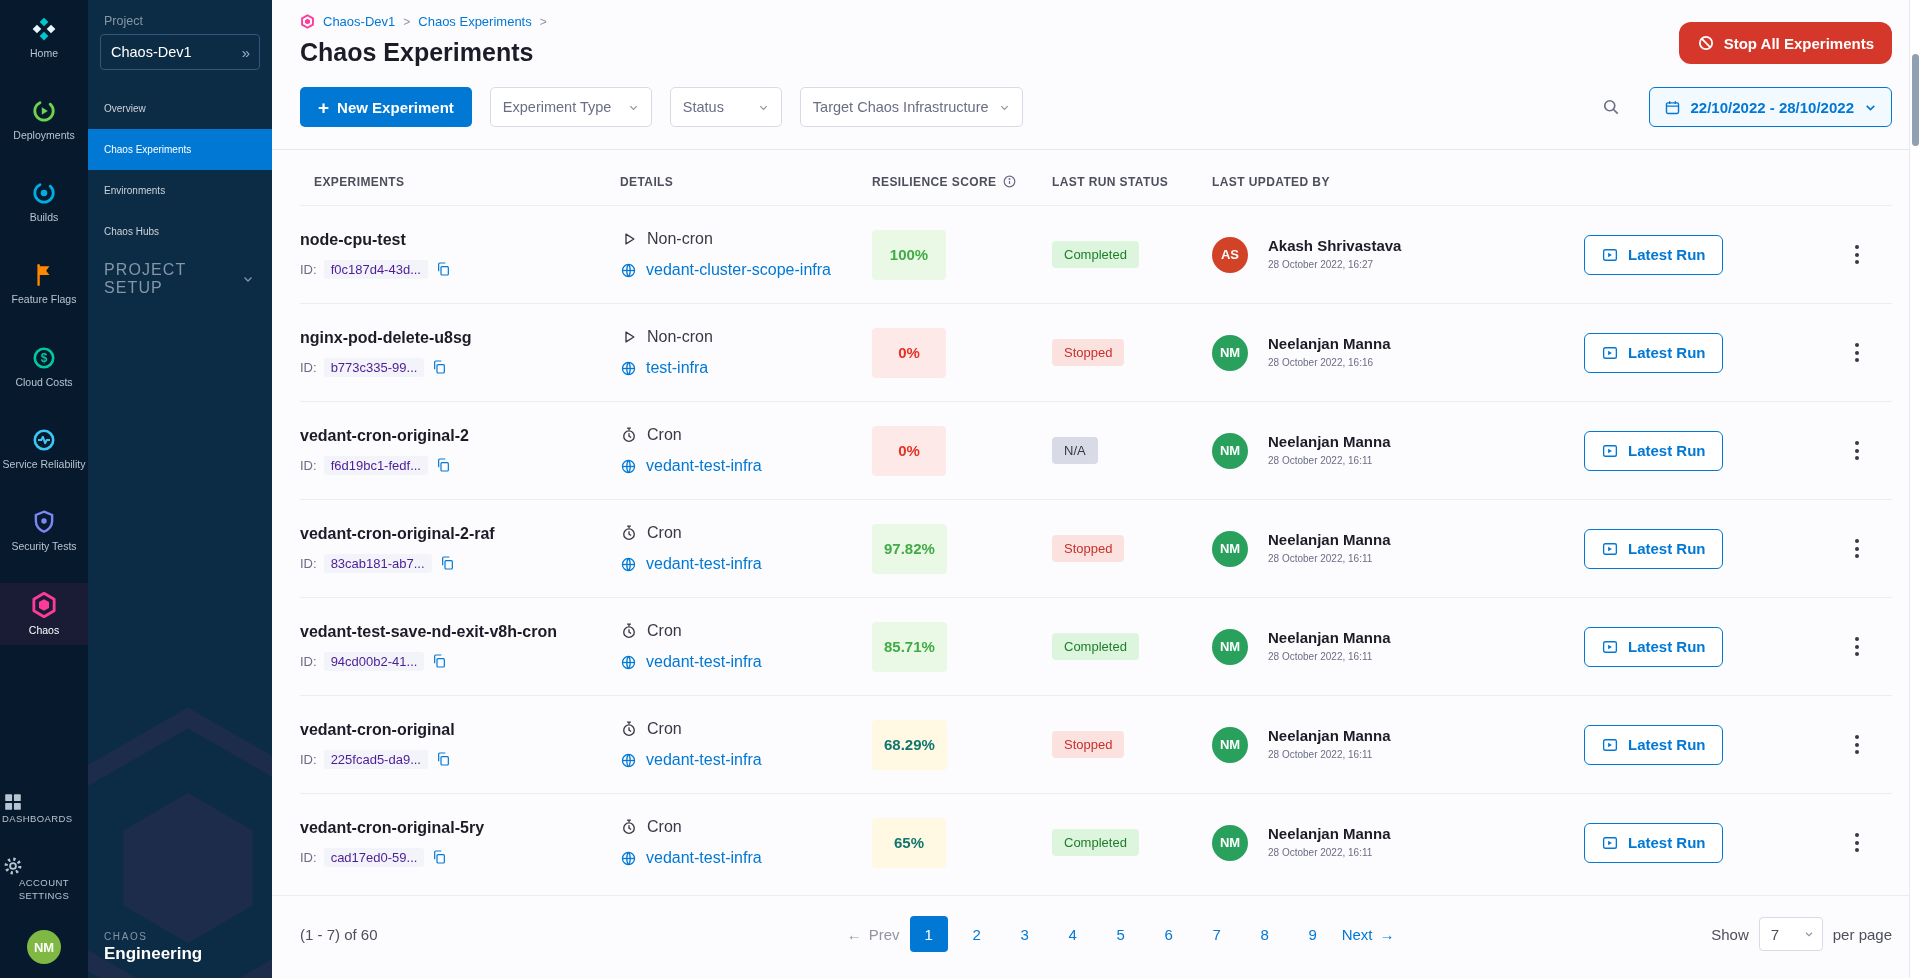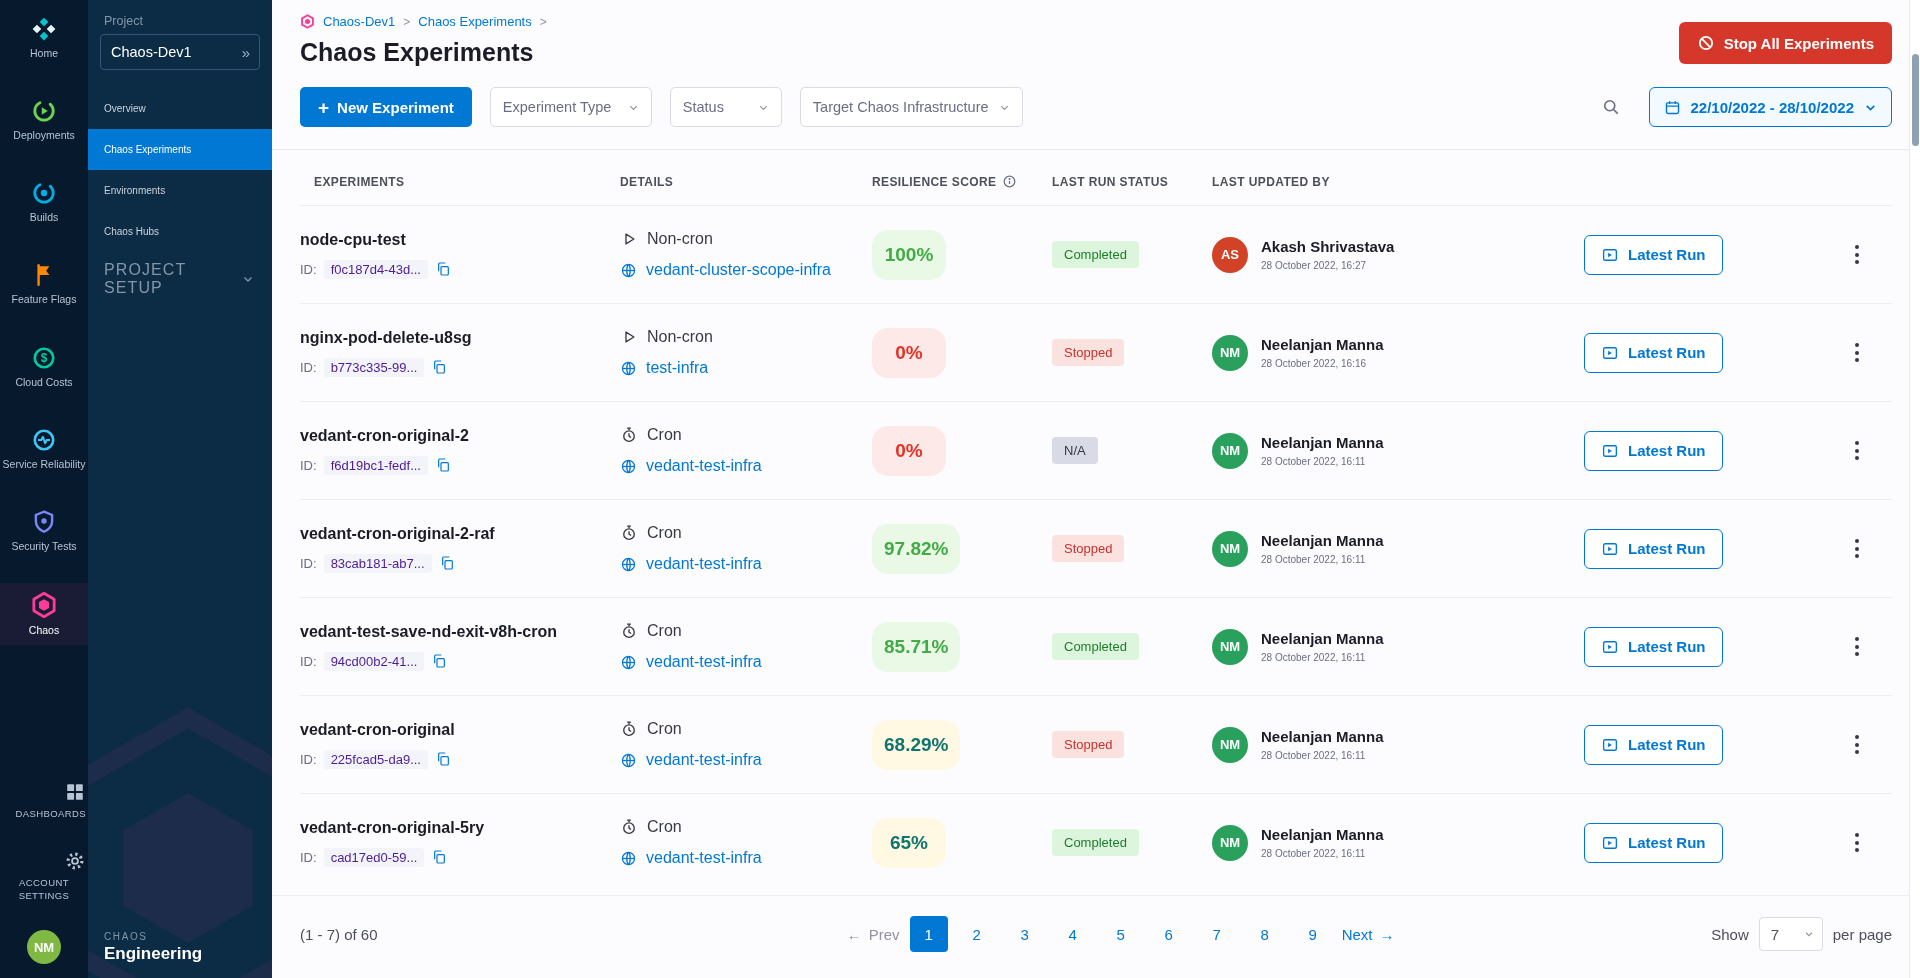--- a/index.html
+++ b/index.html
@@ -8,21 +8,21 @@
   svg { display:block; }
   button { font-family:inherit; }
 
   
   .rail { width:88px; background:#07192d; display:flex; flex-direction:column; align-items:center; padding:8px 0 14px; flex-shrink:0; position:relative; z-index:3; }
   .rail-item { width:100%; display:flex; flex-direction:column; align-items:center; gap:5px; padding:8px 2px; margin-bottom:22px; cursor:pointer; }
   .rail-item .lbl { font-size:10.5px; color:#b7c4d1; text-align:center; line-height:1.25; }
   .rail-item.active { background:rgba(255,59,154,0.08); }
   .rail-item.active .lbl { color:#ffffff; }
   .rail-spacer { flex:1; }
-  .rail-bottom-item { width:100%; display:flex; flex-direction:column; align-items:flex-end; gap:5px; padding:8px 2px; margin-bottom:14px; cursor:pointer; }
+  .rail-bottom-item { width:100%; display:flex; flex-direction:column; align-items:flex-start; padding:8px 2px; margin-bottom:14px; cursor:pointer; }
   .rail-bottom-item .lbl { font-size:9.5px; color:#b7c4d1; letter-spacing:0.4px; text-align:center; line-height:1.3; }
   .avatar-rail { width:34px; height:34px; border-radius:50%; background:#7fb944; color:#fff; font-size:13px; font-weight:bold; display:flex; align-items:center; justify-content:center; cursor:pointer; margin-top:6px; }
 
   
   .proj { width:184px; background:#0c2b45; position:relative; overflow:hidden; flex-shrink:0; padding-top:14px; z-index:2; }
   .proj-label { padding:0 16px; font-size:12.5px; color:#8496a7; }
   .proj-select { margin:6px 12px 18px; height:36px; border:1px solid #33557a; border-radius:4px; display:flex; align-items:center; justify-content:space-between; padding:0 9px 0 10px; color:#fff; font-size:14.5px; cursor:pointer; }
   .proj-select .expand { color:#9fb3c8; font-size:15px; }
   .proj-item { height:41px; display:flex; align-items:center; padding:0 16px; font-size:10px; color:#cdd3da; cursor:pointer; }
   .proj-item.active { background:#0278d5; color:#fff; }
@@ -32,21 +32,21 @@
   .proj-footer .ftitle { font-size:17px; font-weight:bold; color:#fff; margin-top:2px; }
   .watermark { position:absolute; bottom:-70px; left:-80px; opacity:0.07; pointer-events:none; }
 
   
   .main { flex:1; height:100%; background:#fcfcfe; display:flex; flex-direction:column; overflow:hidden; position:relative; }
   .page-header { padding:14px 28px 0; display:flex; justify-content:space-between; align-items:flex-start; }
   .breadcrumb { display:flex; align-items:center; gap:8px; font-size:13px; }
   .breadcrumb .crumb { color:#0278d5; cursor:pointer; }
   .breadcrumb .sep { color:#9293a2; font-size:12px; }
   .page-title { font-size:25px; font-weight:bold; color:#1c1c28; margin-top:9px; }
-  .stop-all { margin-top:8px; background:#d5382b; color:#fff; border:none; border-radius:6px; height:42px; padding:0 18px; font-size:15px; font-weight:bold; display:flex; align-items:center; gap:9px; cursor:pointer; }
+  .stop-all { margin-top:8px; background:#d5382b; color:#fff; border:none; border-radius:12px; height:42px; padding:0 18px; font-size:15px; font-weight:bold; display:flex; align-items:center; gap:9px; cursor:pointer; }
 
   .toolbar { display:flex; align-items:center; gap:18px; padding:20px 28px 22px; border-bottom:1px solid #e6e7ef; }
   .btn-primary { background:#0278d5; color:#fff; border:none; border-radius:5px; height:40px; padding:0 18px; font-size:15px; font-weight:600; display:flex; align-items:center; gap:8px; cursor:pointer; }
   .btn-primary .plus { font-size:19px; font-weight:bold; line-height:1; }
   .select { height:40px; border:1px solid #d9dae5; border-radius:5px; background:#fff; display:flex; align-items:center; justify-content:space-between; gap:10px; padding:0 12px; font-size:14.5px; color:#6b6d85; cursor:pointer; }
   .sel-type { min-width:162px; } .sel-status { min-width:112px; } .sel-infra { min-width:202px; }
   .toolbar-right { margin-left:auto; display:flex; align-items:center; gap:18px; }
   .icon-btn { width:40px; height:40px; border:none; background:transparent; display:flex; align-items:center; justify-content:center; cursor:pointer; border-radius:5px; }
   .date-btn { height:40px; border:1px solid #0278d5; background:#f2f9ff; border-radius:6px; color:#0278d5; font-weight:bold; font-size:15px; display:flex; align-items:center; gap:10px; padding:0 14px; cursor:pointer; }
 
@@ -60,29 +60,29 @@
   .exp-id { display:flex; align-items:center; gap:7px; margin-top:11px; }
   .id-label { font-size:13px; color:#6b6d85; }
   .id-pill { background:#f3f3fa; border-radius:3px; padding:2px 7px; font-size:13px; color:#4c1d95; }
   .copy-btn { cursor:pointer; background:none; border:none; display:flex; padding:0; }
   .detail-line { display:flex; align-items:center; gap:9px; font-size:16px; color:#383946; }
   .detail-line + .detail-line { margin-top:13px; }
   .infra-link { color:#0278d5; cursor:pointer; }
   .row .play-icon, .row .clock-icon { display:none; }
   .row.sched-non-cron .play-icon { display:inline-flex; }
   .row.sched-cron .clock-icon { display:inline-flex; }
-  .score-pill { display:inline-flex; align-items:center; justify-content:center; min-width:74px; height:50px; padding:0 12px; border-radius:16px; font-size:19px; font-weight:bold; }
+  .score-pill { display:inline-flex; align-items:center; justify-content:center; min-width:74px; height:50px; padding:0 12px; border-radius:4px; font-size:15px; font-weight:bold; }
   .row.score-green .score-pill { color:#42ab45; background:#e9f9e6; }
   .row.score-red .score-pill { color:#e43326; background:#fdeae8; }
   .row.score-yellow .score-pill { color:#0f766e; background:#fff8e2; }
   .badge { display:inline-block; padding:6px 12px; border-radius:4px; font-size:13px; font-weight:500; }
   .row.status-completed .badge { background:#dcf5dc; color:#1e7d2c; }
   .row.status-stopped .badge { background:#fbe2df; color:#c9302c; }
   .row.status-na .badge { background:#d8dae6; color:#383946; }
-  .user-cell { display:flex; align-items:center; gap:13px; }
+  .user-cell { display:flex; align-items:flex-start; gap:20px; }
   .avatar { width:36px; height:36px; border-radius:50%; color:#fff; font-size:13px; font-weight:bold; display:flex; align-items:center; justify-content:center; flex-shrink:0; }
   .user-name { font-size:15px; font-weight:bold; color:#1c1c28; }
   .user-date { font-size:10px; color:#6b6d85; margin-top:5px; }
   .latest-run { height:40px; border:1px solid #0278d5; border-radius:6px; background:#fff; color:#0278d5; font-size:15px; font-weight:600; display:inline-flex; align-items:center; gap:9px; padding:0 16px; cursor:pointer; }
   .kebab { width:30px; height:42px; display:flex; flex-direction:column; align-items:center; justify-content:center; gap:3.5px; cursor:pointer; background:none; border:none; margin-left:10px; }
   .kebab .dot { width:4px; height:4px; border-radius:50%; background:#383946; }
 
   
   .pagination { margin-top:auto; display:flex; align-items:center; padding:20px 28px 26px; font-size:15px; border-top:1px solid #ececf2; }
   .pg-summary { color:#4d4f5c; width:230px; }

